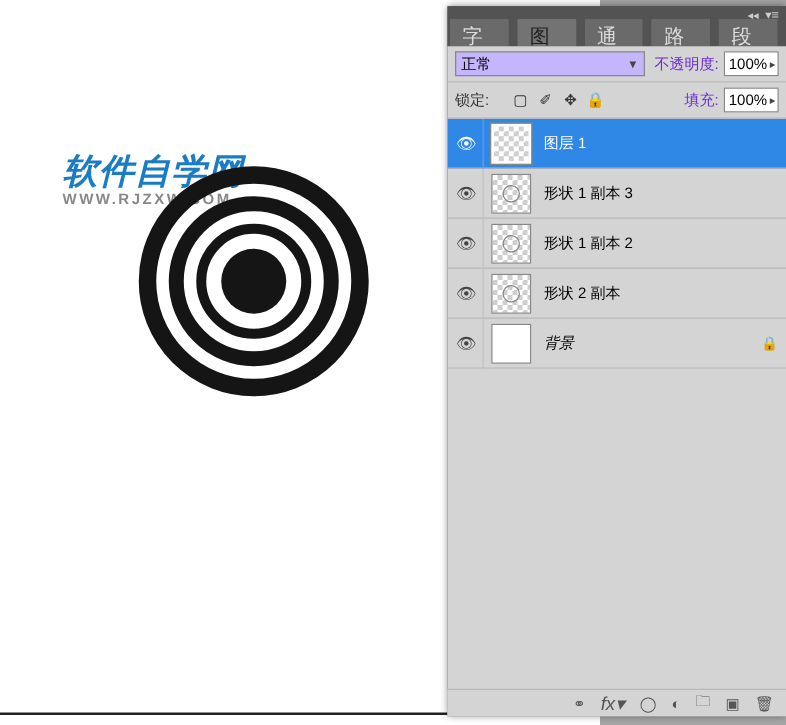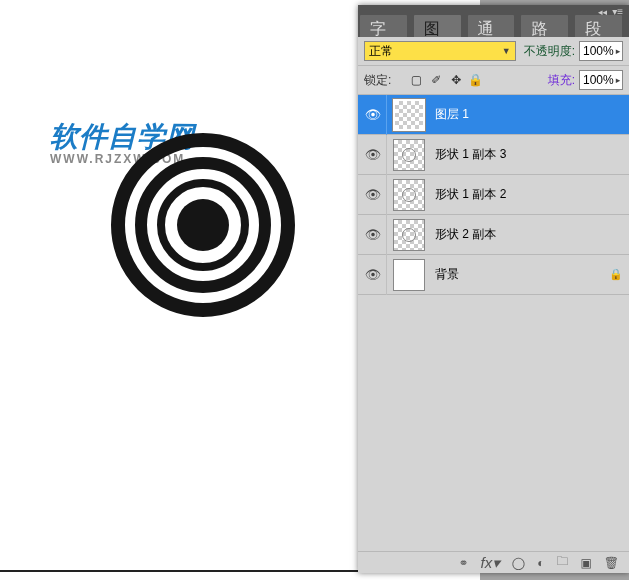--- a/index.html
+++ b/index.html
@@ -20,23 +20,23 @@
   .panel-header .menu-icon { position: absolute; right: 22px; top: 2px; color: #ccc; font-size: 9px; }
   .panel-header .close-icon { position: absolute; right: 6px; top: 1px; color: #ccc; font-size: 10px; }
   
   .tabs { display: flex; background: #535353; height: 22px; padding-left: 2px; }
   .tab { padding: 4px 10px 3px; font-size: 16px; color: #ddd; background: #6a6a6a; margin-right: 7px; cursor: pointer; border-top-left-radius: 1px; border-top-right-radius: 1px; }
   .tab.active { background: #737373; color: #222; }
   
   .panel-body { background: #d4d4d4; height: 536px; position: relative; }
   
   .blend-row { display: flex; align-items: center; padding: 4px 6px; border-bottom: 1px solid #b8b8b8; }
-  .blend-select { flex: 1; height: 20px; background: #fde047; border: 1px solid #888; padding: 2px 4px; display: flex; align-items: center; justify-content: space-between; }
+  .blend-select { flex: 1; height: 20px; background: #c4b5fd; border: 1px solid #888; padding: 2px 4px; display: flex; align-items: center; justify-content: space-between; }
   .blend-select .arrow { font-size: 9px; color: #444; }
-  .opacity-label { margin-left: 8px; color: #14532d; }
+  .opacity-label { margin-left: 8px; color: #6d28d9; }
   .pct-box { width: 44px; height: 20px; background: #fff; border: 1px solid #888; margin-left: 4px; display: flex; align-items: center; justify-content: space-between; padding: 0 3px; }
   .pct-box .arrow { font-size: 9px; color: #444; margin-left: 2px; }
   
   .lock-row { display: flex; align-items: center; padding: 4px 6px; border-bottom: 1px solid #b8b8b8; }
   .lock-label { color: #333; margin-right: 17px; }
   .lock-icons { display: flex; gap: 4px; align-items: center; }
   .lock-icons span { width: 16px; height: 16px; display: inline-flex; align-items: center; justify-content: center; font-size: 12px; color: #333; }
   .fill-label { margin-left: auto; color: #6d28d9; }
   
   .layers { overflow-y: auto; }
@@ -44,21 +44,21 @@
   .layer-row.selected { background: #2f87e6; color: #fff; }
   .eye { width: 18px; display: flex; justify-content: center; color: #444; font-size: 13px; }
   .layer-row.selected .eye { color: #fff; }
   .vsep { width: 1px; height: 40px; background: #c0c0c0; margin: 0 6px 0 4px; }
   .layer-row.selected .vsep { background: #5aa3ef; }
   .thumb { width: 32px; height: 32px; background: #fff; border: 1px solid #888; position: relative; }
   .layer-row.selected .thumb { border: 2px solid #fff; outline: 1px solid #888; }
   .thumb.checker { background-image: linear-gradient(45deg,#ccc 25%,transparent 25%),linear-gradient(-45deg,#ccc 25%,transparent 25%),linear-gradient(45deg,transparent 75%,#ccc 75%),linear-gradient(-45deg,transparent 75%,#ccc 75%); background-size: 8px 8px; background-position: 0 0,0 4px,4px -4px,-4px 0; }
   .thumb .ring { position: absolute; left: 50%; top: 50%; border: 1px solid #888; border-radius: 50%; transform: translate(-50%,-50%); }
   .layer-name { margin-left: 10px; font-size: 12px; }
-  .layer-name.italic { font-family: KaiTi, serif; }
+  .layer-name.italic { font-style: italic; font-family: KaiTi, serif; }
   .lock-badge { margin-left: auto; width: 14px; height: 14px; font-size: 11px; color: #555; }
   
   .footer { position: absolute; bottom: 0; left: 0; right: 0; height: 22px; background: #d4d4d4; border-top: 1px solid #b8b8b8; display: flex; align-items: center; justify-content: flex-end; gap: 12px; padding: 0 10px; }
   .footer span { font-size: 12px; color: #555; }
   
   .bottom-border { position: absolute; left: 0; bottom: 3px; width: 480px; height: 2px; background: #222; }
 </style>
 </head>
 <body>
 

